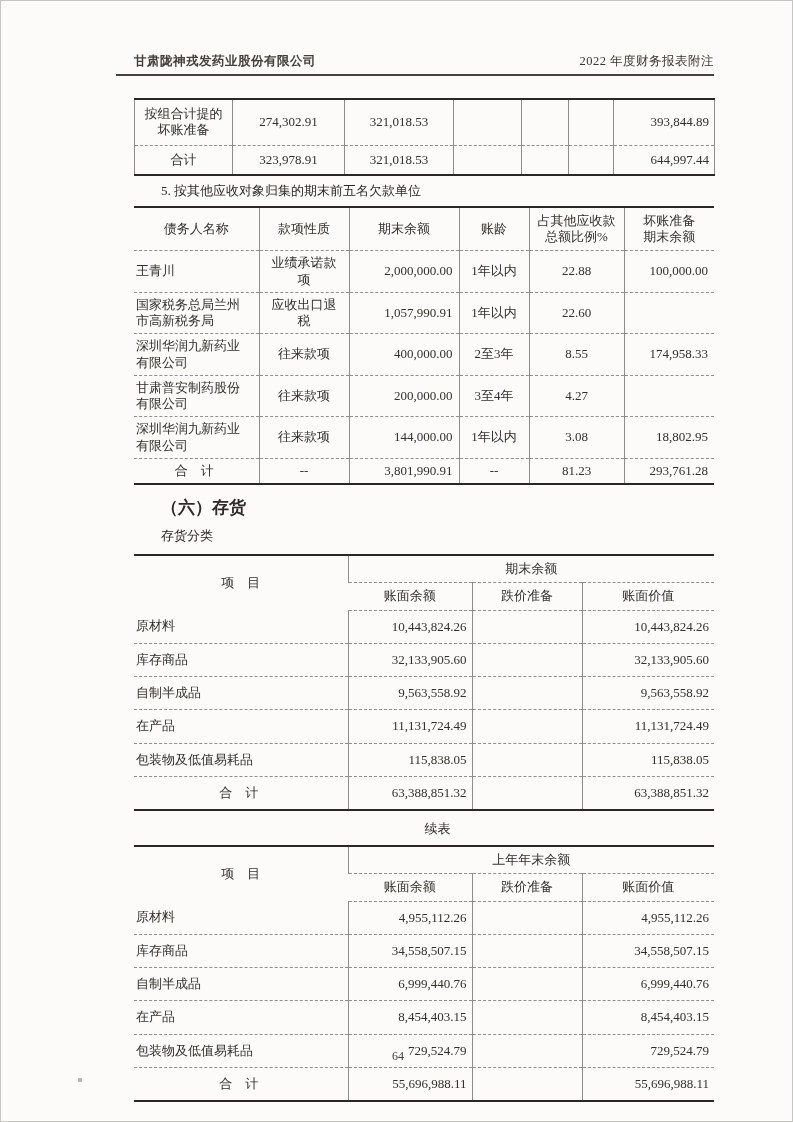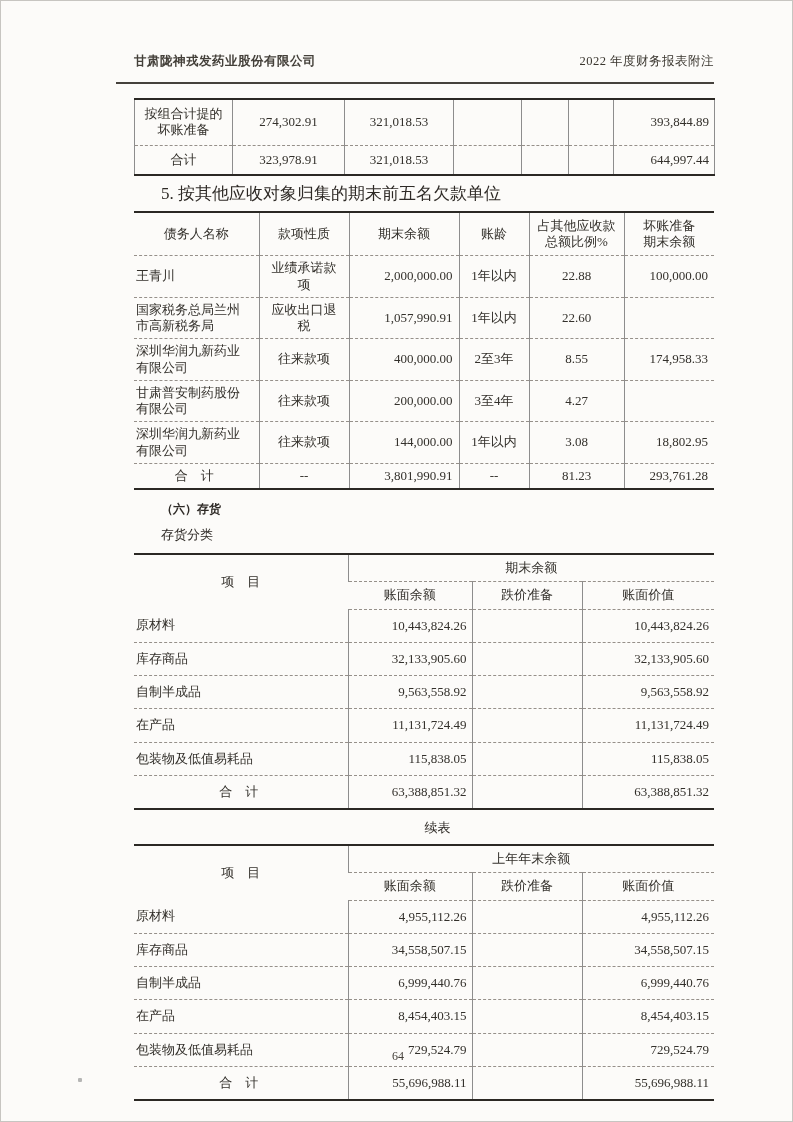--- a/index.html
+++ b/index.html
@@ -7,21 +7,21 @@
     position:relative; width:793px; height:1122px; margin:0 auto;
     background:#fcfbf9; border:1px solid #c7c5c1; box-sizing:border-box;
     overflow:hidden; color:#2e2a26;
     font-family:"Liberation Serif","DejaVu Serif",serif;
   }
   
   .doc-header {
     position:absolute; left:115px; top:52px; width:598px;
     display:flex; justify-content:space-between; align-items:flex-end;
     font-size:12.5px; letter-spacing:0.5px;
-    border-bottom:2px solid #45413c; padding-bottom:12px;
+    border-bottom:2px solid #45413c; padding-bottom:4px;
     color:#3a362f;
   }
   .doc-header .hl { margin-left:18px; font-weight:bold; color:#44403a; }
   .content { position:absolute; left:133px; top:97px; width:580px; }
 
   table.tbl {
     border-collapse:collapse; table-layout:fixed; width:580px;
     font-size:13px; line-height:1.25; color:#33302b;
     border-top:2px solid #2b2824; border-bottom:2px solid #2b2824;
   }
@@ -47,22 +47,22 @@
   .tinv th { padding:5px 6px; }
   .tinv td { padding:8px 6px 8px 2px; }
   .tinv td + td { border-left:1px solid #8d8d8d; padding:8px 5px; }
   .tinv th.bl { border-left:1px solid #8d8d8d; }
   .tinv th.grp { border-bottom:1px dashed #96908a; }
   .tinv thead tr.subrow th { border-bottom:1px dashed #96908a; }
   .tinv thead tr.subrow th + th { border-left:1px solid #8d8d8d; }
   .tinv tbody tr + tr td { border-top:1px dashed #96908a; }
   .tinv tbody tr:last-child td:first-child { text-align:center; }
 
-  .line5 { margin:6px 0 6px 27px; font-size:17px; }
-  .sec-title { margin:11px 0 0 27px; font-size:12px; font-weight:bold; }
+  .line5 { margin:6px 0 6px 27px; font-size:13px; }
+  .sec-title { margin:11px 0 0 27px; font-size:17px; font-weight:bold; }
   .sec-sub { margin:8px 0 9px 27px; font-size:13px; }
   .cont { margin:9px 0 7px 27px; font-size:13px;text-align:center; }
   .pageno { position:absolute; left:3px; right:0; top:1048px; text-align:center; font-size:12px; color:#44403a; }
   .speck { position:absolute; left:77px; top:1077px; width:4px; height:4px; background:#a9a9a9; border-radius:1px; opacity:.85; }
 </style>
 </head>
 <body>
 
 <div class="page">
 

